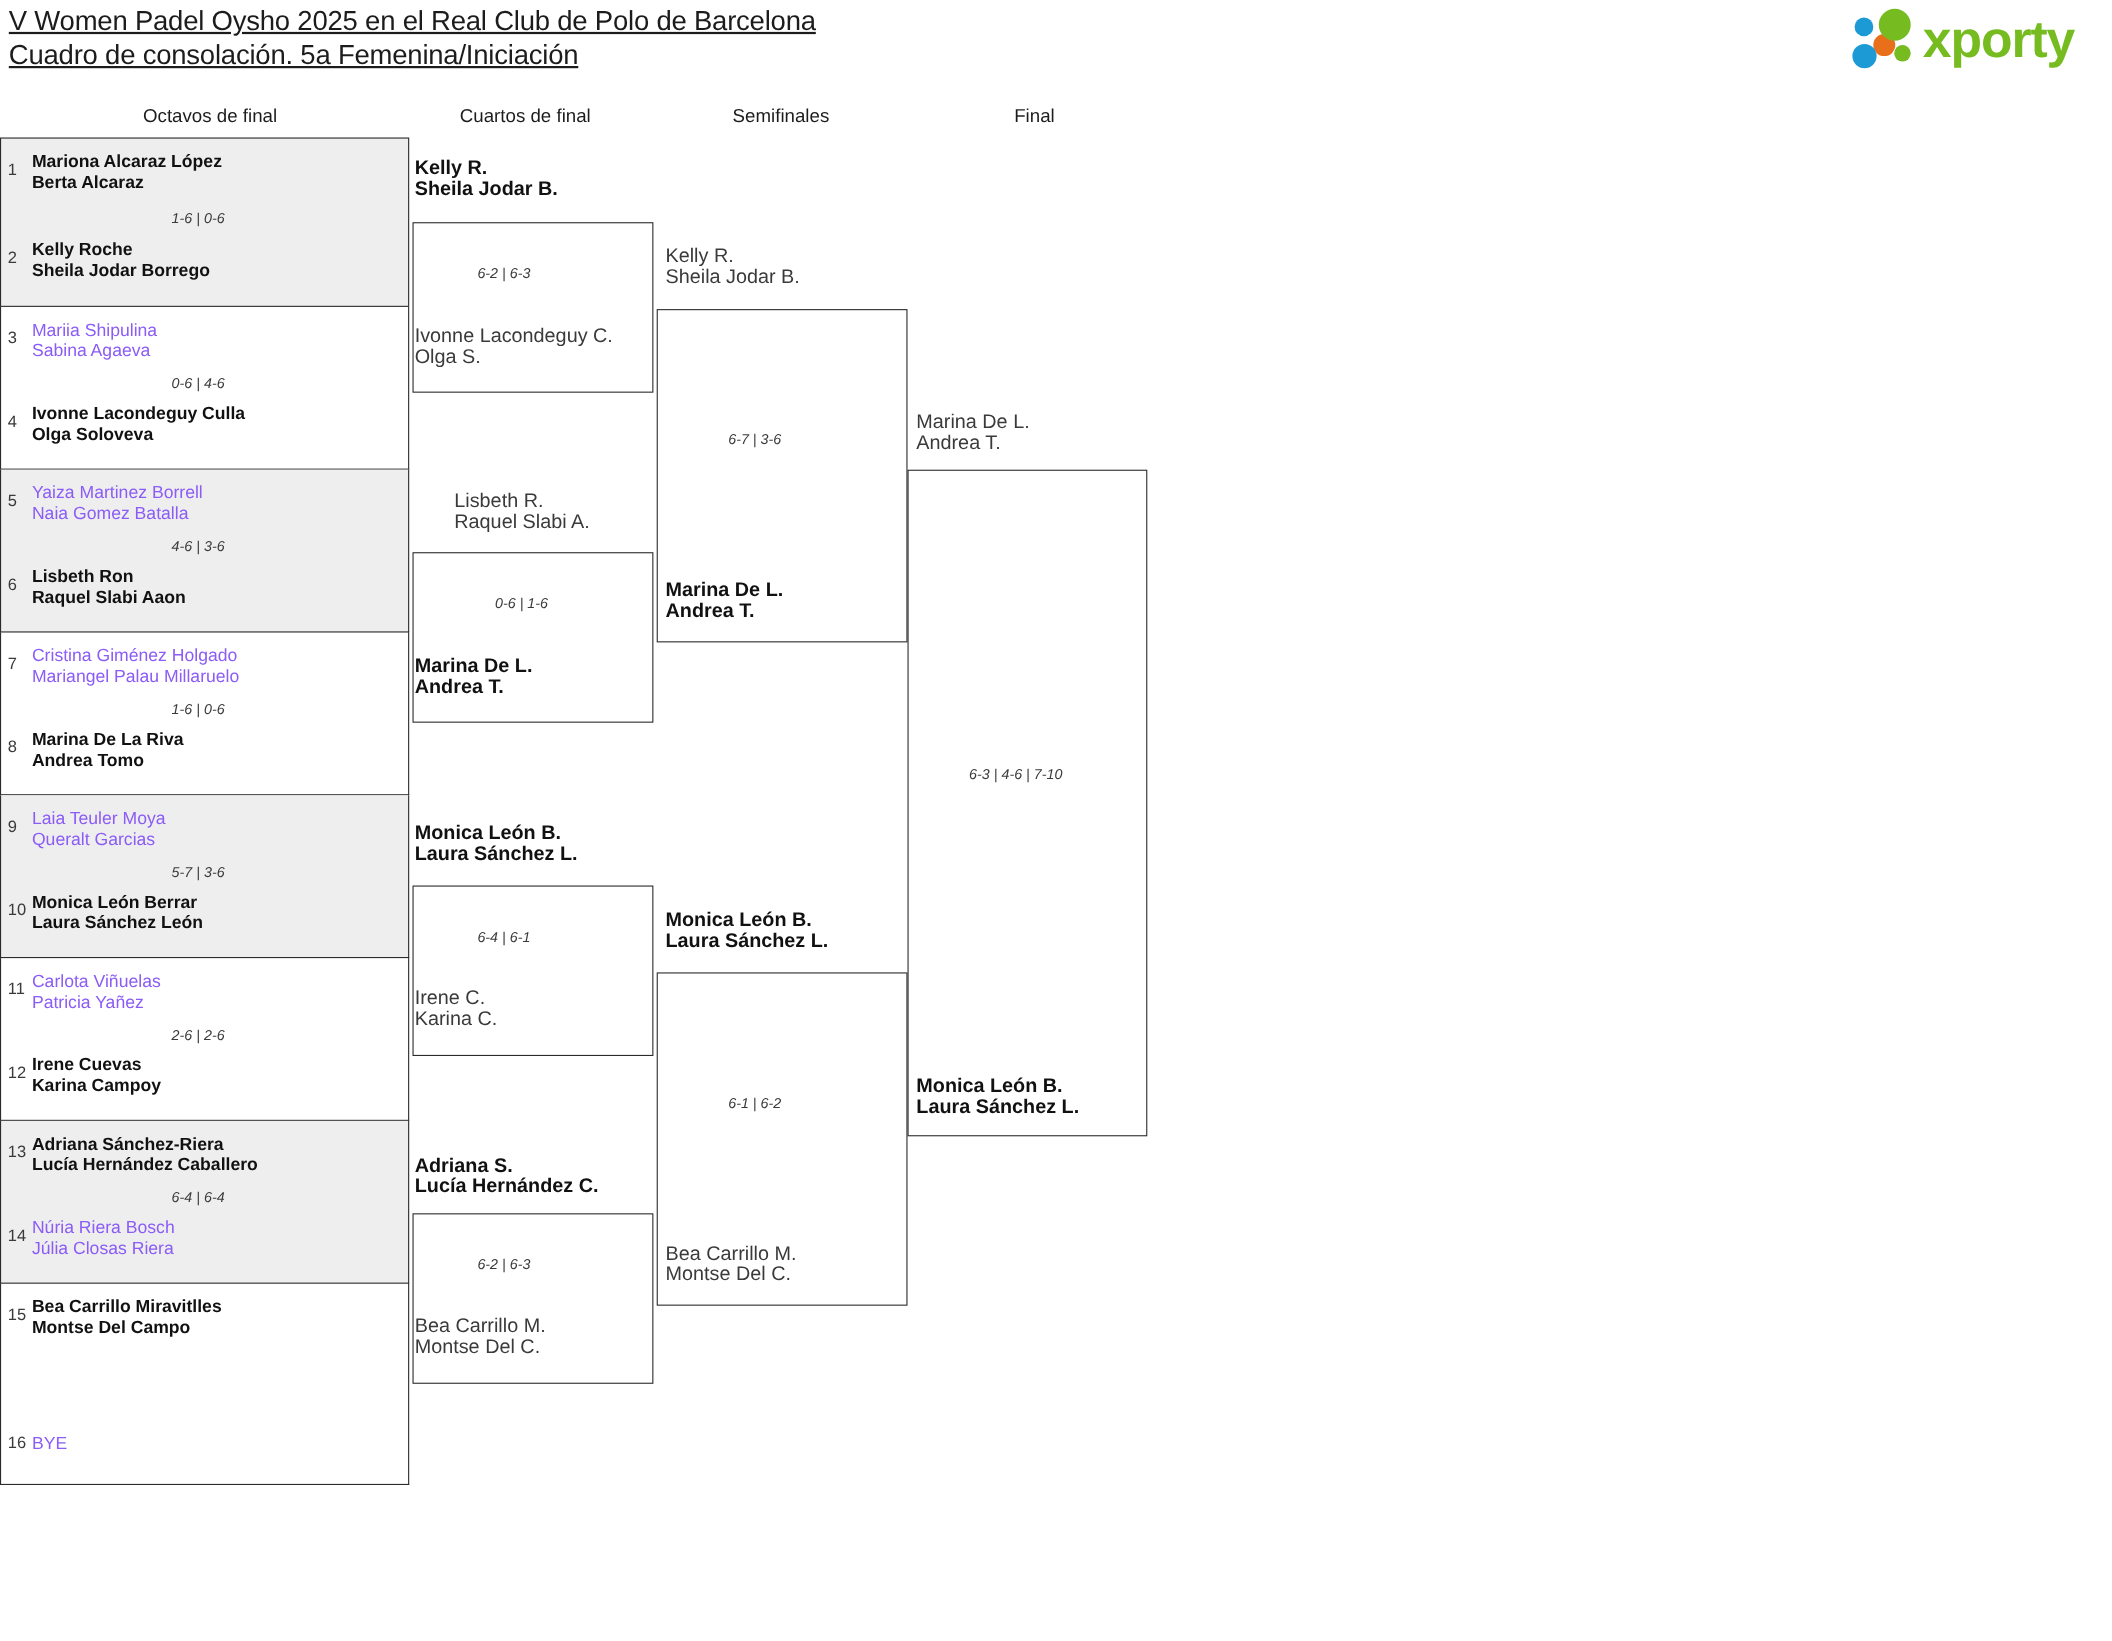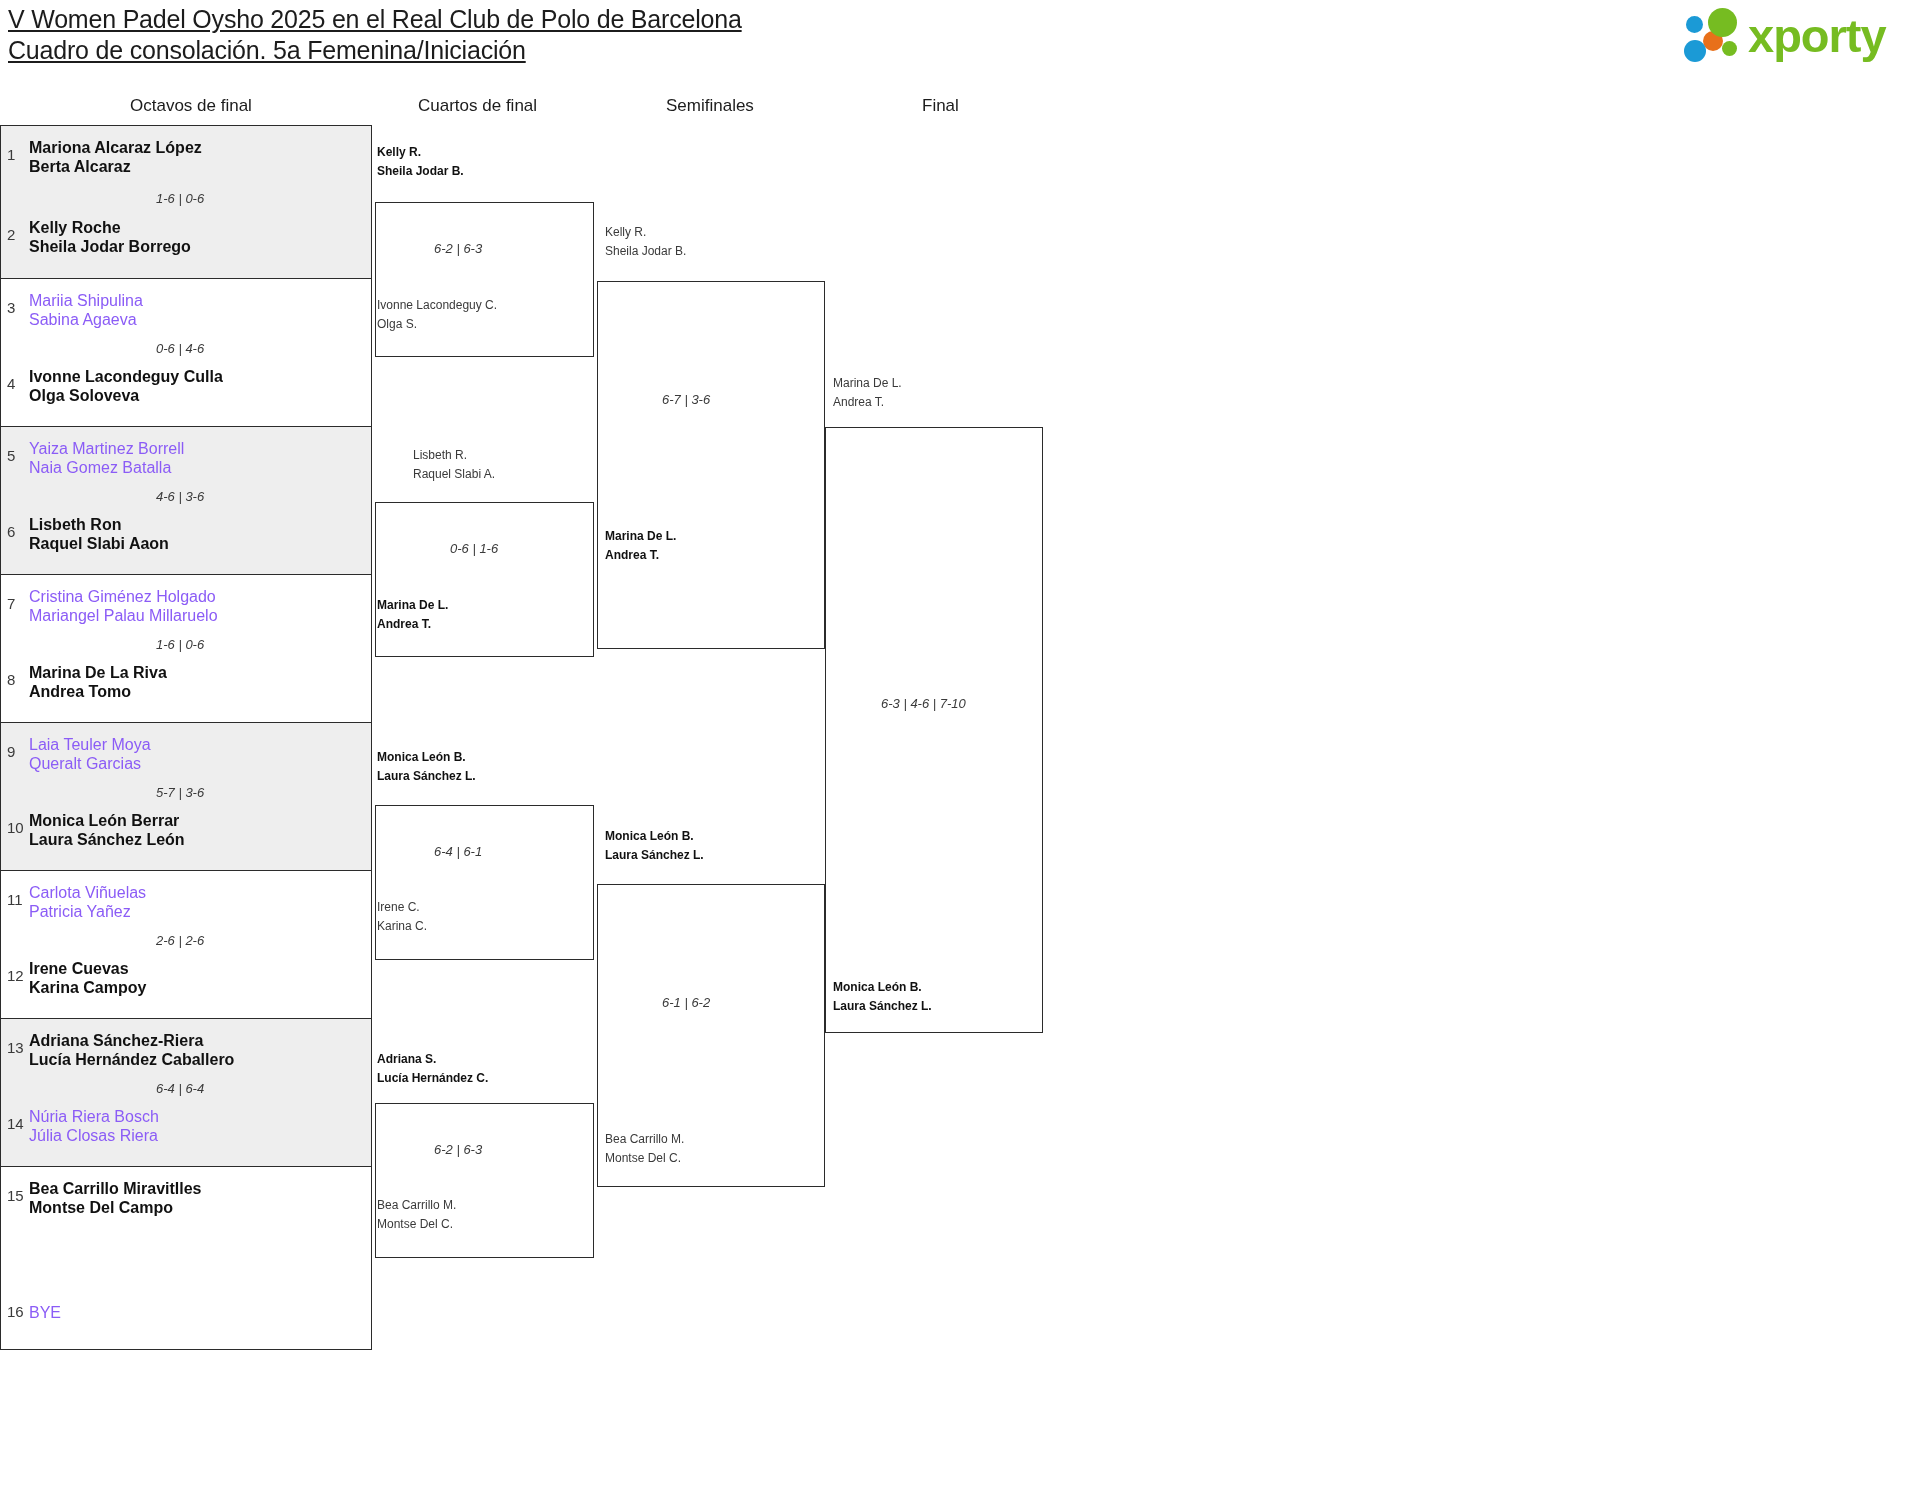--- a/index.html
+++ b/index.html
@@ -72,21 +72,21 @@
   .team .ln { display: block; }
 
   .score {
     position: absolute;
     font-size: 13px; color: #3a3a3a; white-space: nowrap; font-style: italic;
   }
 
   
   .adv {
     position: absolute;
-    font-size: 12px; line-height: 19px; color: #3a3a3a;
+    font-size: 18px; line-height: 19px; color: #3a3a3a;
     white-space: nowrap;
   }
   .adv.win { font-weight: 700; color: #111111; }
   .adv .ln { display: block; }
 </style>
 </head>
 <body>
 
 <div id="root">
 
@@ -268,21 +268,21 @@
   </div>
   <div class="adv" style="left:377px; top:1196px;">
     <span class="ln">Bea Carrillo M.</span>
     <span class="ln">Montse Del C.</span>
   </div>
 
   <div class="adv" style="left:605px; top:223px;">
     <span class="ln">Kelly R.</span>
     <span class="ln">Sheila Jodar B.</span>
   </div>
-  <div class="box" style="left:597px; top:281px; width:228px; height:368px;">
+  <div class="box" style="left:597px; top:281px; width:228px; height:303px;">
     <div class="score" style="left:64px; top:110px;">6-7 | 3-6</div>
   </div>
   <div class="adv win" style="left:605px; top:527px;">
     <span class="ln">Marina De L.</span>
     <span class="ln">Andrea T.</span>
   </div>
 
   <div class="adv win" style="left:605px; top:827px;">
     <span class="ln">Monica León B.</span>
     <span class="ln">Laura Sánchez L.</span>

